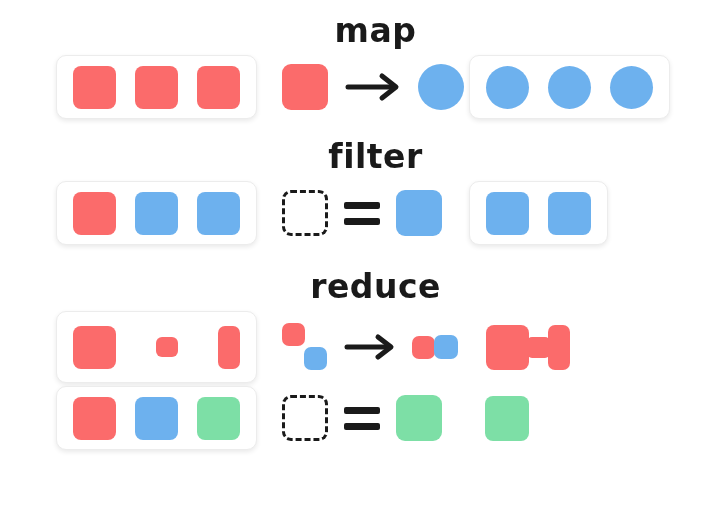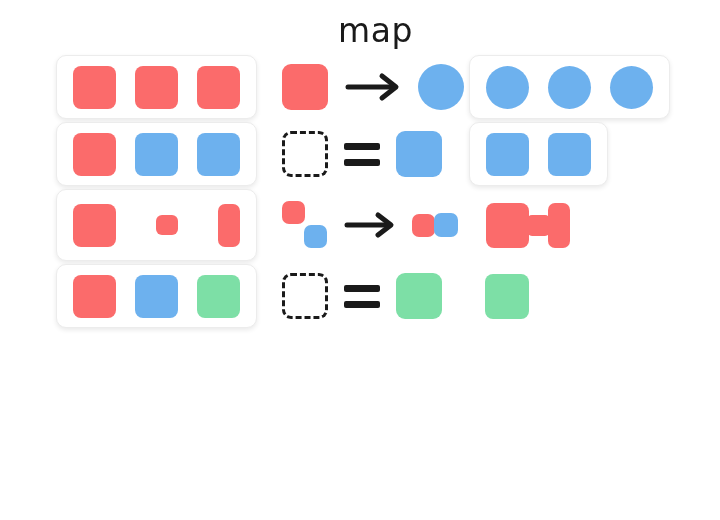--- a/index.html
+++ b/index.html
@@ -4,21 +4,21 @@
 <style>
   :root{
     --red:#fb6b6b; --blue:#6db1ee; --green:#7ddfa6;
     --ink:#1a1a1a; --box-border:#ececec;
   }
   *{box-sizing:border-box; margin:0; padding:0;}
   html,body{width:720px; height:520px; background:#ffffff; overflow:hidden;}
   body{font-family:"DejaVu Sans","Liberation Sans",sans-serif; padding:10px 0 0 56px;}
 
   .grid{display:grid; grid-template-columns:201px 25px 187px auto; align-items:center;}
-  .row-title{grid-column:3; text-align:center; font-size:33px; font-weight:400;
+  .row-title{grid-column:3; text-align:center; font-size:33px; font-weight:700;
              letter-spacing:0.5px; color:var(--ink); line-height:42px;}
 
   .content{margin-top:3px;}
   .box{height:64px; background:#fff; border:1px solid var(--box-border); border-radius:10px;
        box-shadow:0 2px 5px rgba(0,0,0,0.09); display:flex; align-items:center;}
   .box.left{grid-column:1; width:201px; justify-content:space-between; padding:0 16px;}
   .box.right{justify-self:start; padding:0 16px; gap:19px;}
   .tallbox{height:72px;}
   .opzone{grid-column:3; display:flex; align-items:center; gap:16px;}
   .outzone{grid-column:4; display:flex; align-items:center;}
@@ -81,20 +81,23 @@
       <div class="box right">
         <span class="circle blue"></span>
         <span class="circle blue"></span>
         <span class="circle blue"></span>
       </div>
     </div>
   </div>
 </section>
 
 <section>
+  <div class="grid mt-r2">
+    <h2 class="row-title">filter</h2>
+  </div>
   <div class="grid content">
     <div class="box left">
       <span class="sq red"></span>
       <span class="sq blue"></span>
       <span class="sq blue"></span>
     </div>
     <div class="opzone">
       <span class="dashed"></span>
       <span class="equals">
           <span class="bar"></span>
@@ -105,20 +108,23 @@
     <div class="outzone">
       <div class="box right">
         <span class="sq blue"></span>
         <span class="sq blue"></span>
       </div>
     </div>
   </div>
 </section>
 
 <section>
+  <div class="grid mt-r3">
+    <h2 class="row-title">reduce</h2>
+  </div>
   <div class="grid content">
     <div class="box left tallbox">
       <span class="sq red"></span>
       <span class="sq-small red"></span>
       <span class="rect-tall red"></span>
     </div>
     <div class="opzone">
       <span class="pair-stacked">
         <span class="mini red"></span>
         <span class="mini blue"></span>

